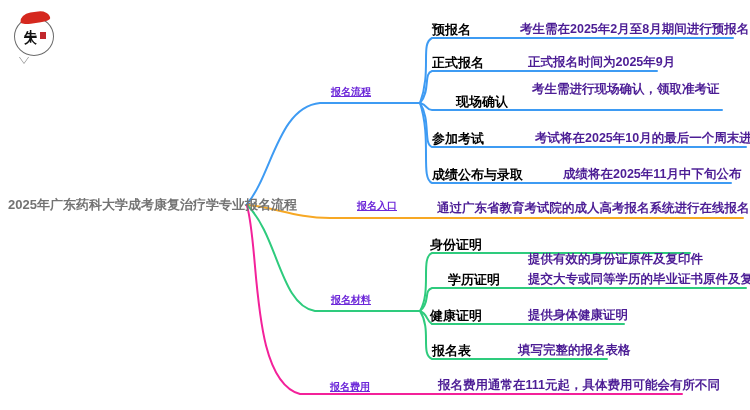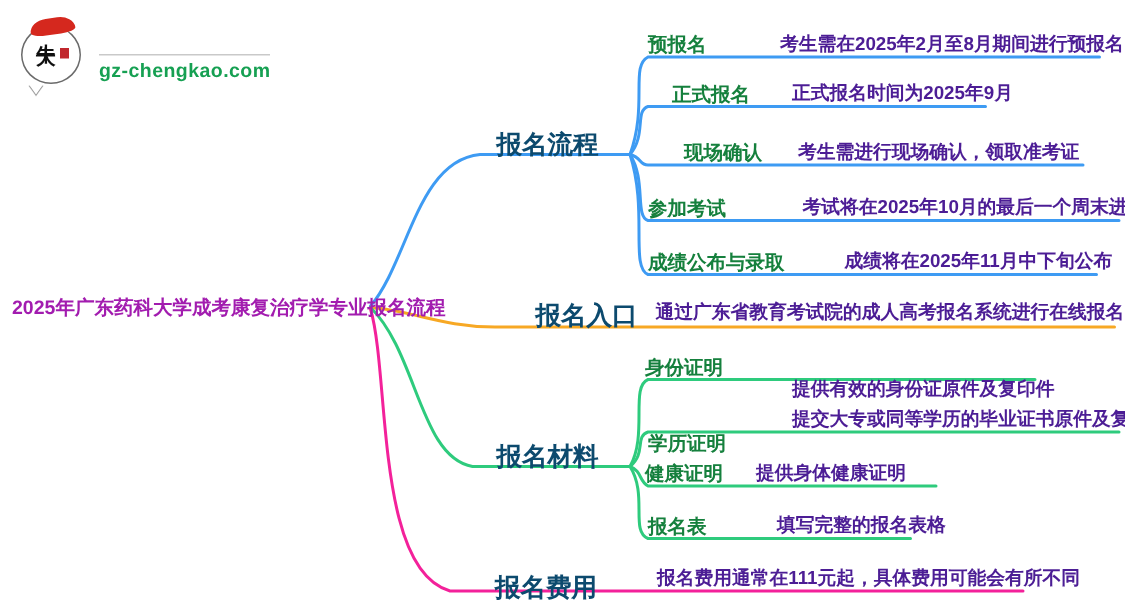--- a/index.html
+++ b/index.html
@@ -21,23 +21,23 @@
   .chars{position:absolute;left:11px;top:9px;writing-mode:vertical-rl;text-orientation:upright;
          font-weight:700;font-size:13px;line-height:14px;color:#101010;letter-spacing:-2px;}
   .seal{position:absolute;left:28px;top:20px;width:6px;height:7px;background:#c1272d;}
   .tail{position:absolute;left:7px;top:44px;width:0;height:0;
         border:5px solid transparent;border-top:7px solid #fff;
         filter:drop-shadow(0 1px 0 #8a8a8a);}
   .logo-title{position:absolute;left:56px;top:6px;font-size:17px;font-weight:700;color:#16a052;letter-spacing:1px;}
   .logo-domain{position:absolute;left:56px;top:28px;font-size:13px;font-weight:700;color:#16a052;
                border-top:1px solid #c9c9c9;padding-top:2px;letter-spacing:.3px;}
   
-  .root-title{left:8px;top:196px;font-size:13px;font-weight:700;color:#a21caf;}
-  .branch-label{font-size:17px;font-weight:600;color:#0c4a6e;}
-  .node-label{font-size:13px;font-weight:600;color:#15803d;}
+  .root-title{left:8px;top:196px;font-size:13px;font-weight:700;color:#737373;}
+  .branch-label{font-size:10px;font-weight:600;color:#6d28d9;text-decoration:underline;}
+  .node-label{font-size:13px;font-weight:600;color:#000000;}
   .node-desc{font-size:12.5px;font-weight:600;color:#4c1d95;}
 </style>
 </head>
 <body>
 
 <svg class="connectors" width="750" height="410" viewBox="0 0 750 410">
   <g fill="none" stroke-width="2" stroke-linecap="round">
 
     <path stroke="#3e9bf3" d="M247,204 C272,175 278,107 320,103 L420,103"></path>
     <path stroke="#3e9bf3" d="M420,103 C432,70 420,44 432,38 L733,38"></path>
@@ -59,44 +59,43 @@
 </svg>
 
 <div class="logo">
   <div class="logo-icon">
     <div class="bubble"></div>
     <div class="tail"></div>
     <div class="cap"></div>
     <div class="chars">大牛</div>
     <div class="seal"></div>
   </div>
-  <div class="logo-domain">gz-chengkao.com</div>
 </div>
 
 <div class="abs root-title">2025年广东药科大学成考康复治疗学专业报名流程</div>
 
 <div class="abs branch-label" style="left:331px;top:85px;">报名流程</div>
 <div class="abs node-label" style="left:432px;top:21px;">预报名</div>
 <div class="abs node-desc" style="left:520px;top:21px;">考生需在2025年2月至8月期间进行预报名</div>
-<div class="abs node-label" style="left:432px;top:54px;margin-left:16px;">正式报名</div>
+<div class="abs node-label" style="left:432px;top:54px;">正式报名</div>
 <div class="abs node-desc" style="left:528px;top:54px;">正式报名时间为2025年9月</div>
 <div class="abs node-label" style="left:456px;top:93px;">现场确认</div>
-<div class="abs node-desc" style="left:532px;top:93px;">考生需进行现场确认，领取准考证</div>
+<div class="abs node-desc" style="left:532px;top:81px;">考生需进行现场确认，领取准考证</div>
 <div class="abs node-label" style="left:432px;top:130px;">参加考试</div>
 <div class="abs node-desc" style="left:535px;top:130px;">考试将在2025年10月的最后一个周末进行</div>
 <div class="abs node-label" style="left:432px;top:166px;">成绩公布与录取</div>
 <div class="abs node-desc" style="left:563px;top:166px;">成绩将在2025年11月中下旬公布</div>
 
 <div class="abs branch-label" style="left:346px;top:199px;margin-left:11px;">报名入口</div>
 <div class="abs node-desc" style="left:437px;top:200px;">通过广东省教育考试院的成人高考报名系统进行在线报名</div>
 
 <div class="abs branch-label" style="left:331px;top:293px;">报名材料</div>
 <div class="abs node-label" style="left:430px;top:236px;">身份证明</div>
 <div class="abs node-desc" style="left:528px;top:251px;font-family:Liberation Mono, monospace;">提供有效的身份证原件及复印件</div>
-<div class="abs node-label" style="left:432px;top:271px;margin-top:16px;">学历证明</div>
+<div class="abs node-label" style="left:448px;top:271px;">学历证明</div>
 <div class="abs node-desc" style="left:528px;top:271px;">提交大专或同等学历的毕业证书原件及复印件</div>
 <div class="abs node-label" style="left:430px;top:307px;">健康证明</div>
-<div class="abs node-desc" style="left:504px;top:307px;">提供身体健康证明</div>
+<div class="abs node-desc" style="left:528px;top:307px;">提供身体健康证明</div>
 <div class="abs node-label" style="left:432px;top:342px;">报名表</div>
 <div class="abs node-desc" style="left:518px;top:342px;">填写完整的报名表格</div>
 
 <div class="abs branch-label" style="left:330px;top:380px;">报名费用</div>
 <div class="abs node-desc" style="left:438px;top:377px;">报名费用通常在111元起，具体费用可能会有所不同</div>
 
 </body></html>

